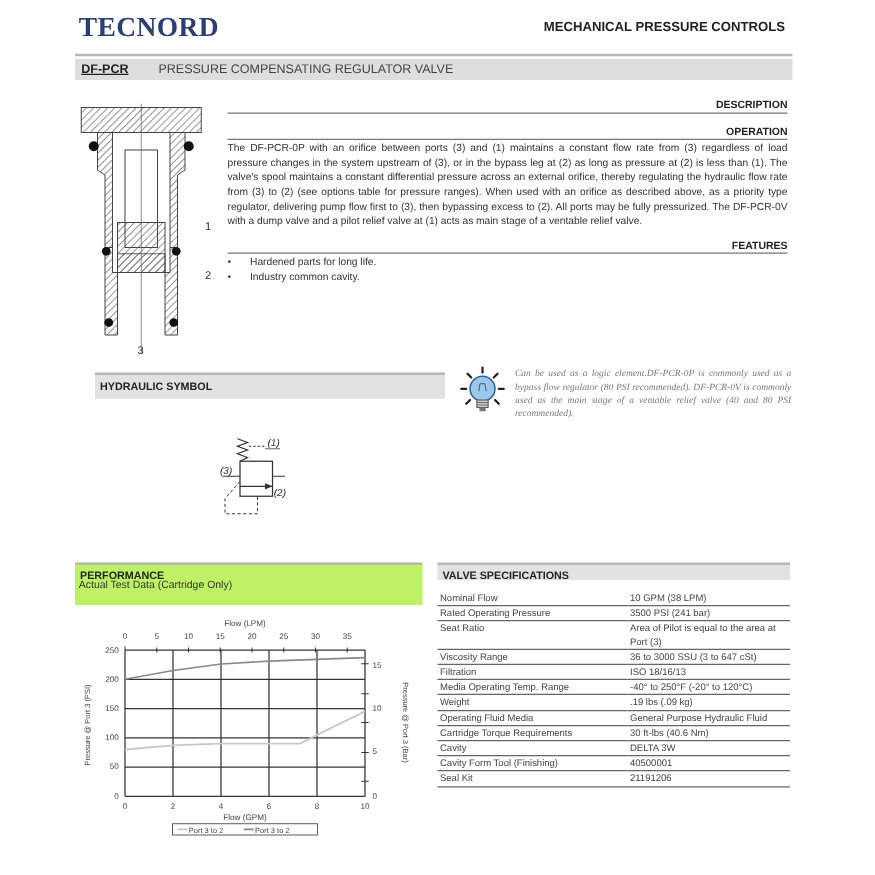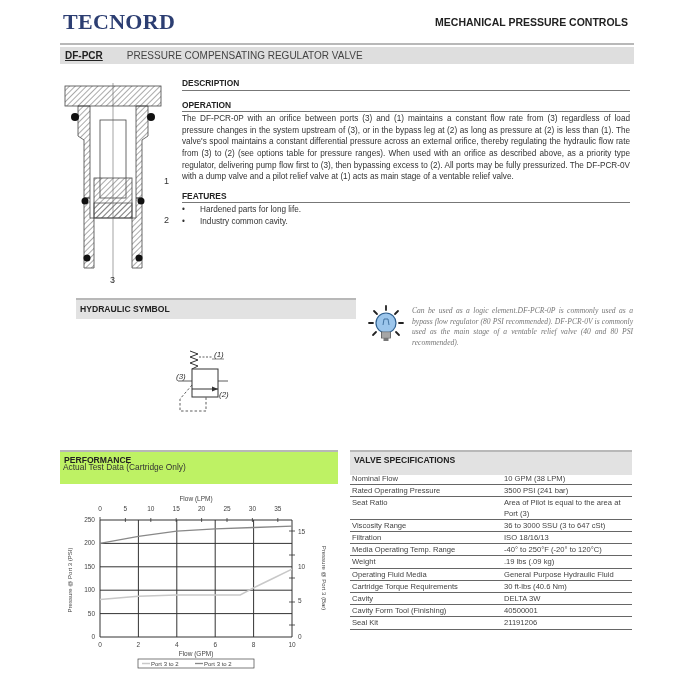--- a/index.html
+++ b/index.html
@@ -8,39 +8,39 @@
 
   .brand { position: absolute; left: 63px; top: 9px; font-family: "Liberation Serif", serif; font-weight: bold; font-size: 22px; color: #2c3e72; letter-spacing: 0.3px; }
   .top-cat { position: absolute; right: 72px; top: 16px; font-size: 10.5px; font-weight: bold; color: #222; padding-left: 24px; }
   .rule-top { position: absolute; left: 60px; right: 66px; top: 43px; height: 2px; background: #b8b8b8; }
   .title-bar { position: absolute; left: 60px; right: 66px; top: 47px; height: 17px; background: #dedede; font-size: 10px; line-height: 17px; padding-left: 5px; color: #444; }
   .title-bar b { color: #222; margin-right: 24px; text-decoration: underline; }
 
   .cutaway { position: absolute; left: 60px; top: 78px; width: 120px; height: 210px; }
 
   .textcol { position: absolute; left: 182px; top: 78px; width: 448px; font-size: 8.2px; line-height: 11.6px; color: #333; }
-  .sec-h { font-weight: bold; font-size: 8.4px; color: #222; border-bottom: 1px solid #777; padding-bottom: 0; margin-bottom: 1px; }
+  .sec-h { font-weight: bold; font-size: 8.4px; color: #222; border-bottom: 1px solid #777; padding-bottom: 0; margin-bottom: 1px; text-align: right; }
   .para { text-align: justify; }
   .gap { height: 8px; }
   .feat { list-style: none; }
   .feat li { padding-left: 0; display: flex; }
   .feat li .bul { width: 18px; display: inline-block; }
 
   .hyd-bar { position: absolute; left: 76px; top: 298px; width: 280px; height: 21px; background: #e2e2e2; border-top: 2px solid #b8b8b8; font-size: 8.6px; font-weight: bold; line-height: 19px; padding-left: 4px; color: #222; }
   .symbol { position: absolute; left: 168px; top: 345px; width: 70px; height: 75px; }
 
-  .tip { position: absolute; left: 368px; top: 291px; width: 265px; height: 50px; margin-top: 12px; }
+  .tip { position: absolute; left: 368px; top: 291px; width: 265px; height: 50px; }
   .tip-icon { position: absolute; left: 0; top: 2px; width: 36px; height: 40px; }
   .tip-text { position: absolute; left: 44px; top: 3px; width: 221px; font-family: "Liberation Serif", serif; font-style: italic; font-size: 7.6px; line-height: 10.6px; color: #777; text-align: justify; }
 
   .perf-bar { position: absolute; left: 60px; top: 450px; width: 278px; height: 34px; background: #bef264; border-top: 2px solid #b8b8b8; font-size: 8.6px; font-weight: bold; line-height: 17px; padding-left: 4px; color: #222; }
   .perf-sub { position: absolute; left: 63px; top: 462px; font-size: 8.4px; color: #333; }
   .chart { position: absolute; left: 60px; top: 490px; width: 278px; height: 180px; }
 
-  .spec-bar { position: absolute; left: 350px; top: 450px; width: 282px; height: 25px; background: #e2e2e2; border-top: 2px solid #b8b8b8; font-size: 8.6px; font-weight: bold; line-height: 17px; padding-left: 4px; color: #222; }
+  .spec-bar { position: absolute; left: 350px; top: 450px; width: 282px; height: 14px; background: #e2e2e2; border-top: 2px solid #b8b8b8; font-size: 8.6px; font-weight: bold; line-height: 17px; padding-left: 4px; color: #222; }
   .spec { position: absolute; left: 350px; top: 473px; width: 282px; font-size: 7.6px; color: #444; border-collapse: collapse; }
   .spec td { padding: 1px 2px 0 2px; border-bottom: 1px solid #666; line-height: 10.2px; vertical-align: top; }
   .spec td.k { width: 152px; }
 </style>
 </head>
 <body>
 
 <div class="brand">TECNORD</div>
 <div class="top-cat">MECHANICAL PRESSURE CONTROLS</div>
 <div class="rule-top"></div>

